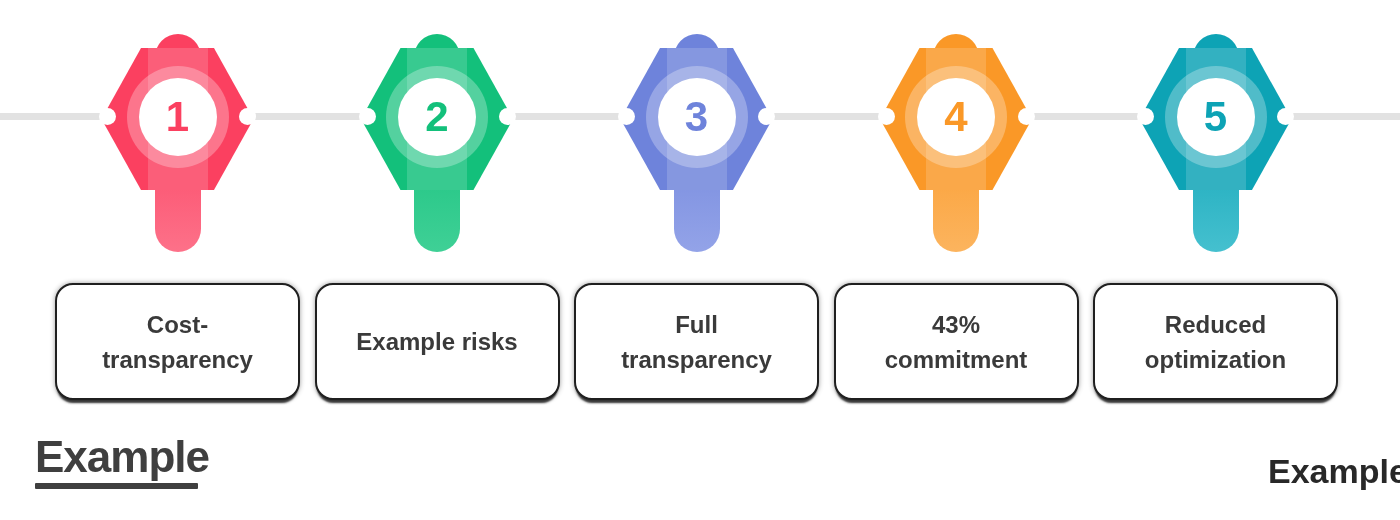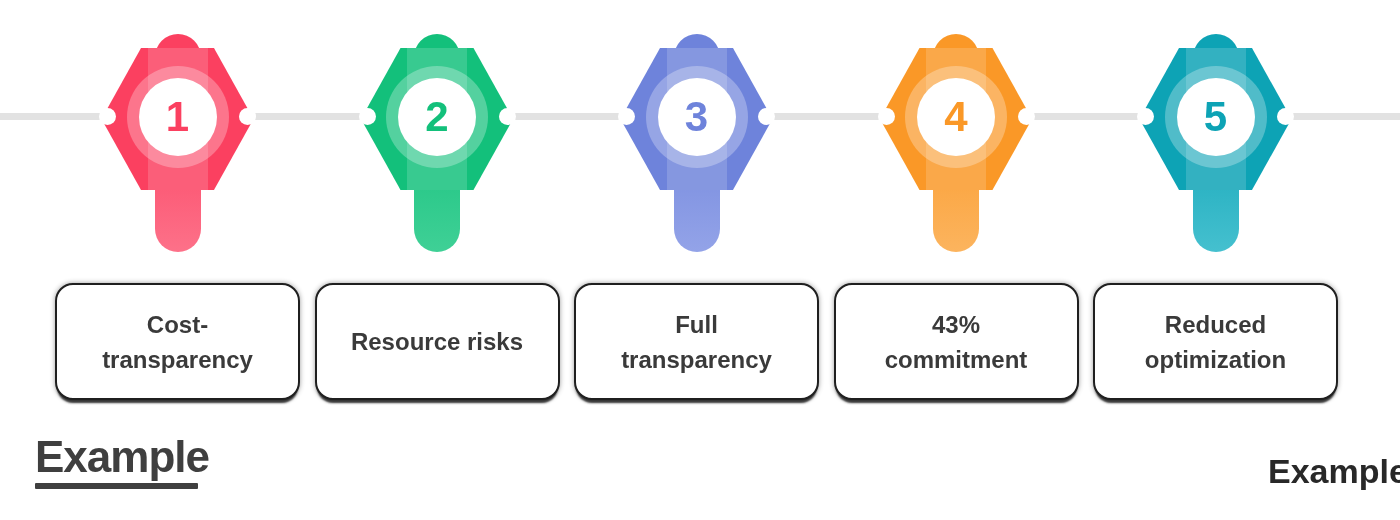--- a/index.html
+++ b/index.html
@@ -105,21 +105,21 @@
         <div class="band"></div>
       </div>
       <div class="ring"></div>
       <div class="dot dot-left"></div>
       <div class="dot dot-right"></div>
       <div class="num-circle">
         <span class="num">2</span>
       </div>
     </div>
     <div class="label-box">
-      <span class="label-text">Resource risks</span>
+      <span class="label-text">Example risks</span>
     </div>
   </div>
 
   <div class="unit" style="left: 574px; --c: #6e83db; --cl: #93a3e8;">
     <div class="marker">
       <div class="stem"></div>
       <div class="hex">
         <div class="band"></div>
       </div>
       <div class="ring"></div>

